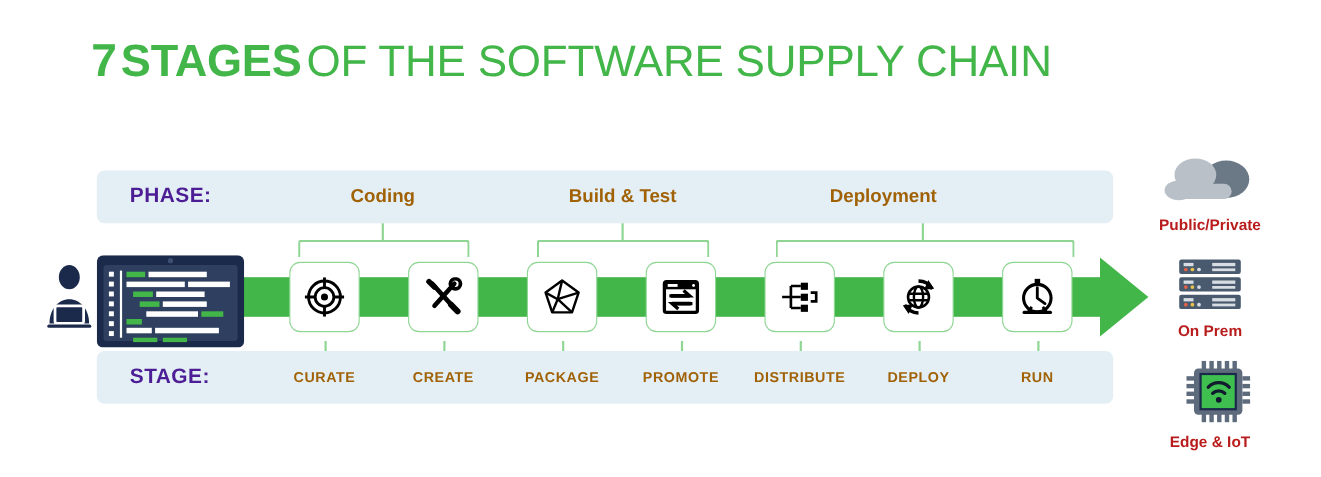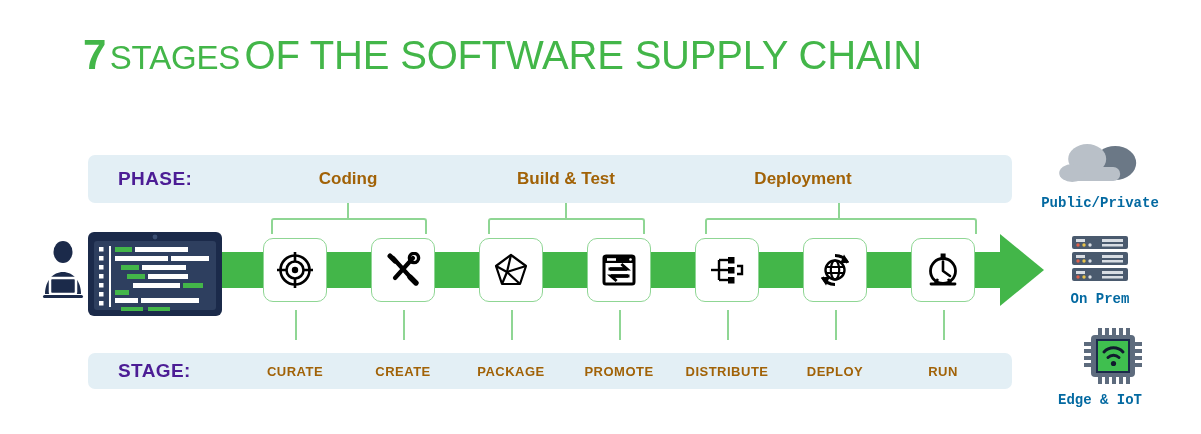--- a/index.html
+++ b/index.html
@@ -3,27 +3,27 @@
 <meta charset="utf-8">
 <style>
   html,body{margin:0;padding:0;background:#ffffff;}
   body{width:1201px;height:434px;position:relative;overflow:hidden;
        font-family:"Liberation Sans","DejaVu Sans",sans-serif;}
 
   
   #title{position:absolute;left:83px;top:34px;white-space:nowrap;
          color:#43b649;line-height:1;}
   #title .num{font-size:42px;font-weight:bold;letter-spacing:-1px;}
-  #title .strong{font-size:33px;font-weight:normal;letter-spacing:-0.2px;}
+  #title .strong{font-size:41px;font-weight:bold;letter-spacing:-0.2px;}
   #title .rest{font-size:40px;font-weight:normal;letter-spacing:-0.2px;}
 
   
   .band{position:absolute;left:88px;width:924px;background:#e3eff5;border-radius:7px;}
   #phase-band{top:155px;height:48px;}
-  #stage-band{top:353px;height:36px;}
+  #stage-band{top:319px;height:48px;}
   .band-label{position:absolute;left:30px;top:50%;transform:translateY(-50%);
               color:#4c1d95;font-size:19px;font-weight:bold;letter-spacing:.4px;}
 
   .phase-title{position:absolute;top:50%;transform:translate(-50%,-50%);
                color:#a16207;font-size:17px;font-weight:bold;white-space:nowrap;text-align:center;}
   .stage-title{position:absolute;top:50%;transform:translate(-50%,-50%);
                color:#a16207;font-size:13px;font-weight:bold;white-space:nowrap;
                letter-spacing:.5px;}
 
   
@@ -45,21 +45,21 @@
             transform:translateX(-50%);box-sizing:border-box;}
   .icon-box svg{display:block;}
   .tick{position:absolute;width:2px;background:#8fd694;top:310px;height:30px;}
 
   
   #dev{position:absolute;left:40px;top:240px;}
   #editor{position:absolute;left:88px;top:232px;}
 
   
   .target{position:absolute;left:1100px;transform:translateX(-50%);text-align:center;}
-  .target .cap{margin-top:4px;color:#0369a1;font-size:14px;font-weight:bold;white-space:nowrap;font-family:Liberation Mono, monospace;}
+  .target .cap{margin-top:4px;color:#b91c1c;font-size:14px;font-weight:bold;white-space:nowrap;}
   #t-cloud{top:143px;}
   #t-prem{top:235px;}
   #t-edge{top:328px;text-align:right;}
 </style>
 </head>
 <body>
 
 <div id="title">
   <span class="num">7</span>
   <span class="strong">STAGES</span>

